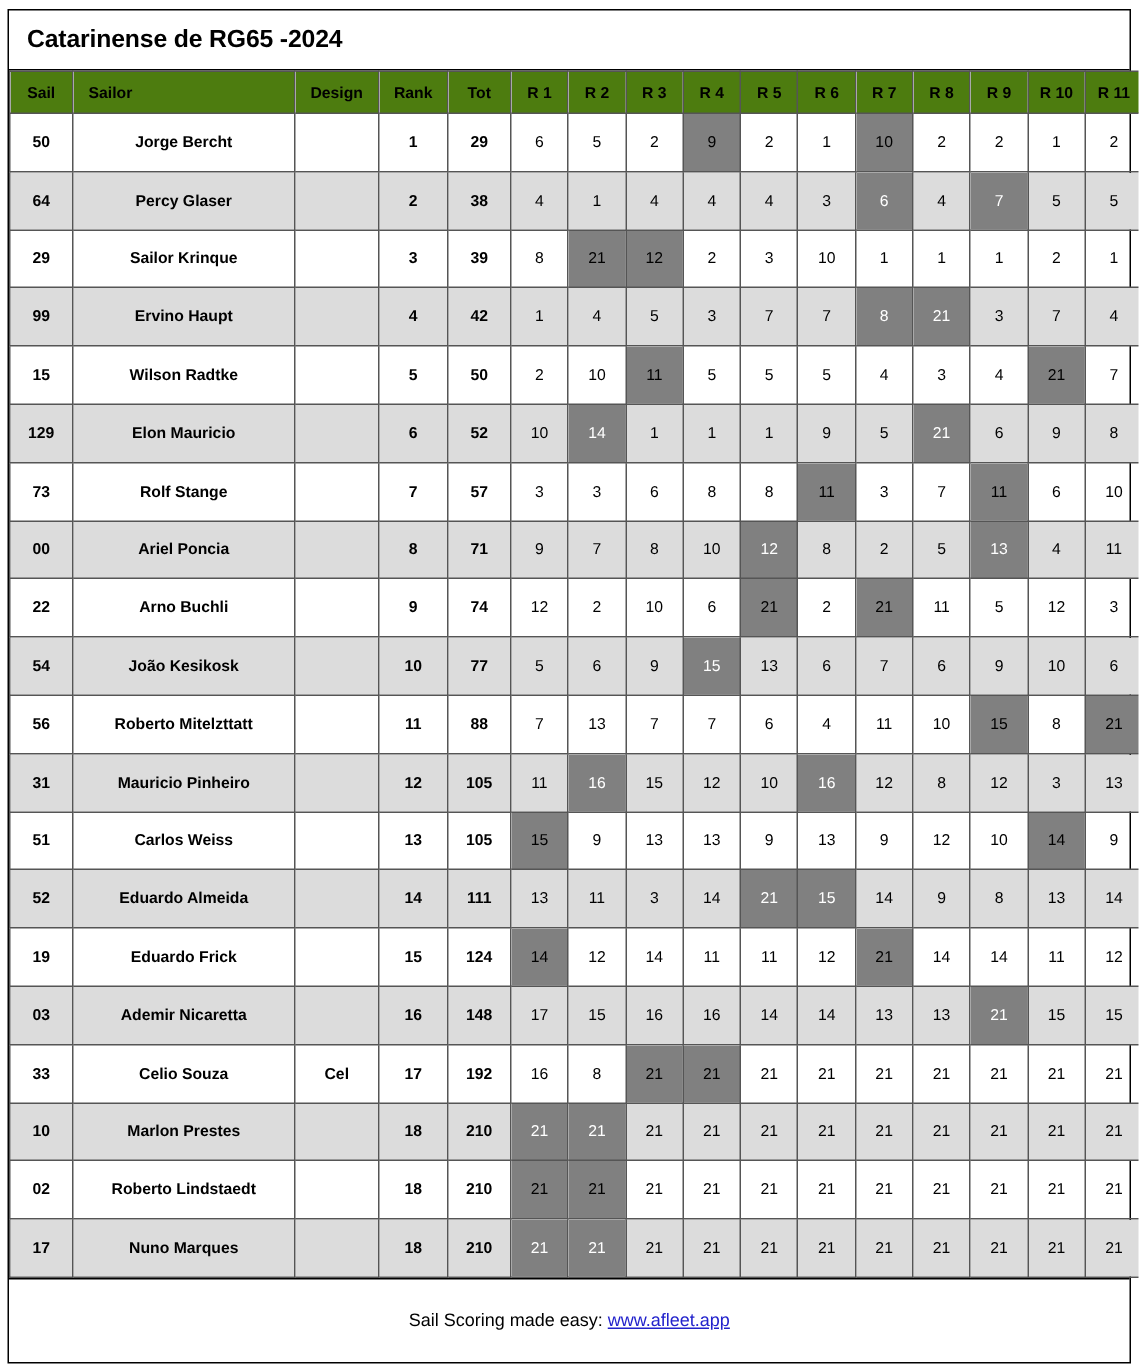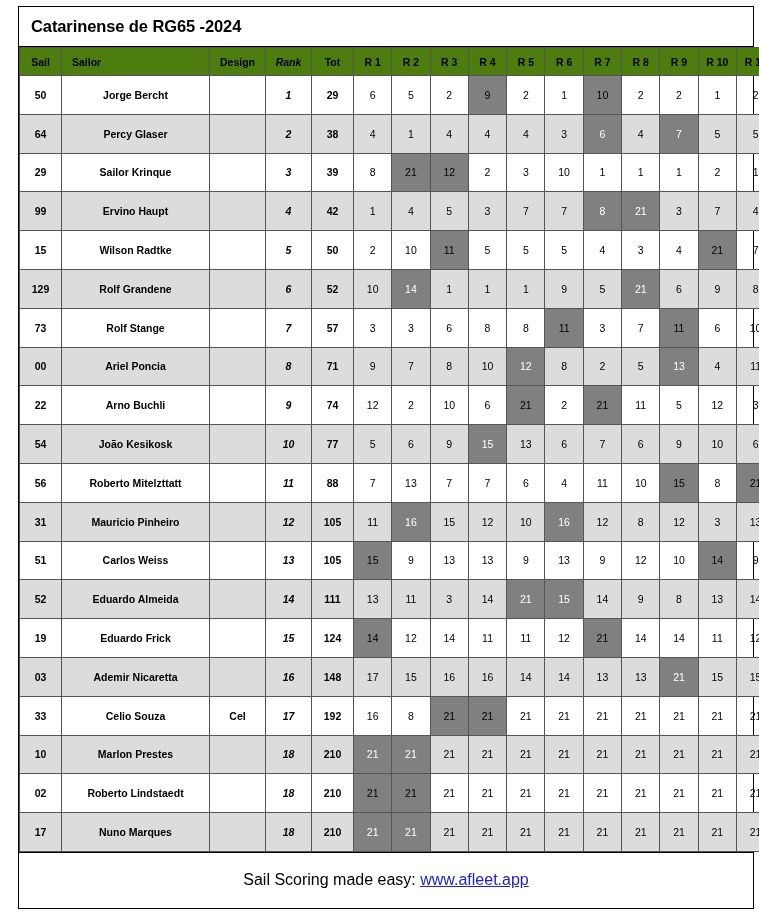--- a/index.html
+++ b/index.html
@@ -10,21 +10,21 @@
     font-family: "Liberation Sans", sans-serif;
   }
   body {
     width: 759px;
     height: 914px;
     overflow: hidden;
   }
   .page {
     width: 759px;
     height: 914px;
-    padding: 6px 5px 5px 18px;
+    padding: 6px 5px 5px 5px;
   }
   .frame {
     border: 1px solid #000;
     width: 100%;
     height: 100%;
     display: flex;
     flex-direction: column;
   }
   .header {
     padding: 10px 12px 6px 12px;
@@ -58,34 +58,34 @@
   }
   table.scores thead th {
     height: 28px;
     font-weight: bold;
     background: #4d7c0f;
     font-size: 10.5px;
   }
   th.sail-col, td.sail-col { width: 42px; font-weight: bold; text-align: center; }
   th.sailor-col, td.sailor-col { width: 148px; text-align: left; padding-left: 10px; font-weight: bold; }
   th.design-col, td.design-col { width: 56px; font-weight: bold; }
-  th.rank-col, td.rank-col { width: 46px; font-weight: bold; font-style: italic; }
+  th.rank-col, td.rank-col { width: 46px; font-weight: bold; }
   th.tot-col, td.tot-col { width: 42px; font-weight: bold; margin-top: 19px; }
   th.race-col, td.race-col { width: 38.3px; }
   thead th.sailor-col { text-align: left; padding-left: 10px; }
   tr.alt td { background: #dcdcdc; }
   td.hl { background: #808080; color: #ffffff; font-weight: normal; }
   tr.alt td.hl { background: #808080; color: #ffffff; }
   .footer {
     flex: 1;
     display: flex;
     align-items: center;
     justify-content: center;
     border-top: 1px solid #000;
-    font-size: 16px;
+    font-size: 12px;
     color: #000;
   }
   .footer a {
     color: #2222cc;
     text-decoration: underline;
   }
   .footer-wrap { padding: 6px 0; }
 </style>
 </head>
 <body>
@@ -204,21 +204,21 @@
             <td class="race-col">5</td>
             <td class="race-col">5</td>
             <td class="race-col">4</td>
             <td class="race-col">3</td>
             <td class="race-col">4</td>
             <td class="race-col hl">21</td>
             <td class="race-col">7</td>
           </tr>
           <tr class="alt">
             <td class="sail-col">129</td>
-            <td class="sailor-col">Rolf Grandene</td>
+            <td class="sailor-col">Elon Mauricio</td>
             <td class="design-col"></td>
             <td class="rank-col">6</td>
             <td class="tot-col">52</td>
             <td class="race-col">10</td>
             <td class="race-col hl">14</td>
             <td class="race-col">1</td>
             <td class="race-col">1</td>
             <td class="race-col">1</td>
             <td class="race-col">9</td>
             <td class="race-col">5</td>

